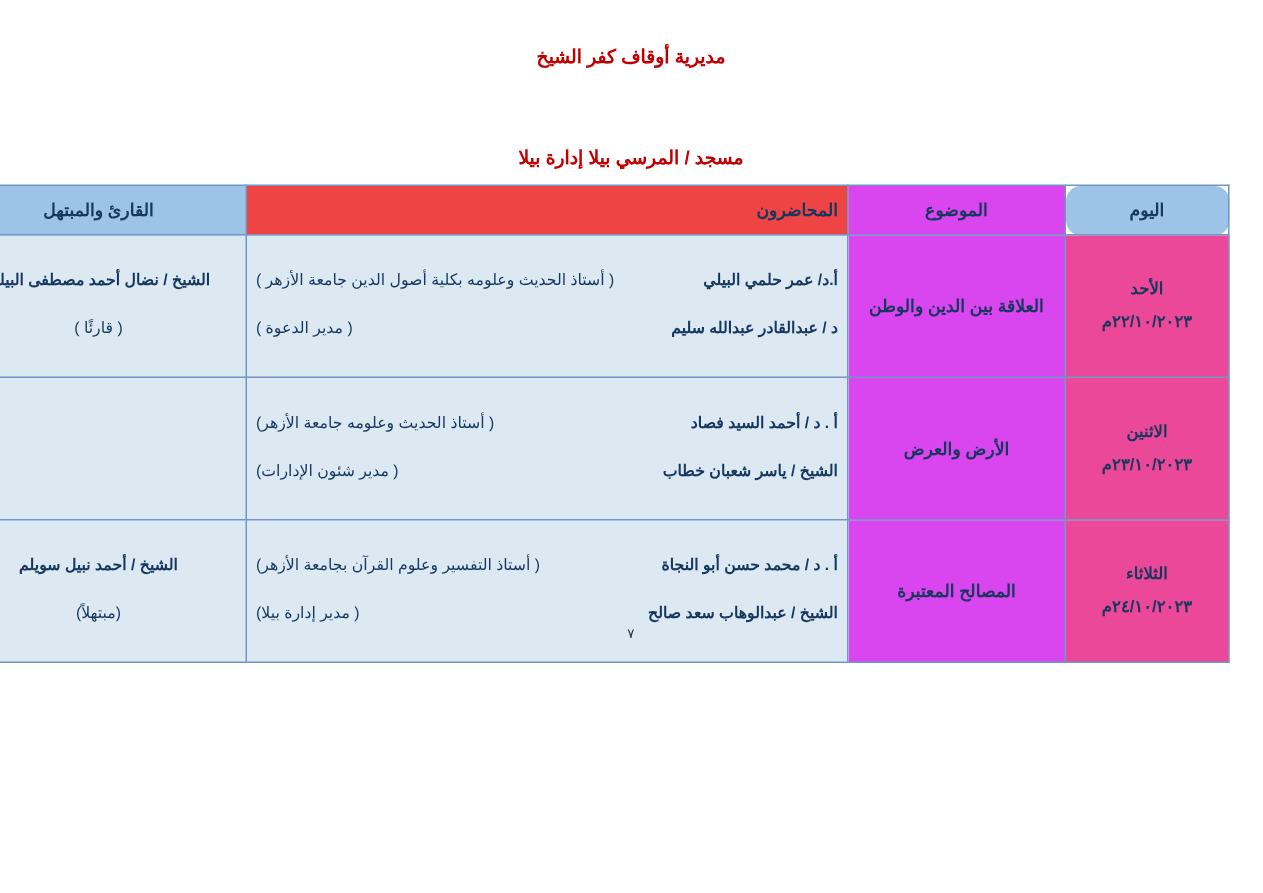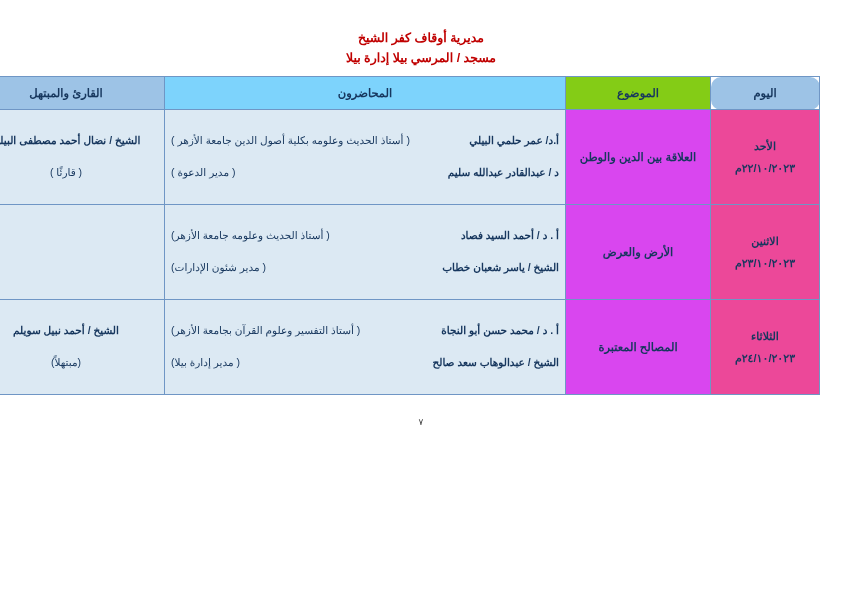--- a/index.html
+++ b/index.html
@@ -33,20 +33,21 @@
     line-height: 1.6;
     direction: rtl;
   }
   .doc-subtitle {
     font-size: 12.5px;
     font-weight: bold;
     color: #c00000;
     line-height: 1.6;
     direction: rtl;
     letter-spacing: 0.3px;
+    margin-top: 47px;
   }
   table.schedule {
     border-collapse: collapse;
     width: 800px;
     margin: 6px auto 0 auto;
     direction: rtl;
     table-layout: fixed;
   }
   table.schedule th, table.schedule td {
     border: 1px solid #6f96c5;
@@ -54,22 +55,22 @@
     padding: 4px 6px;
   }
   thead th {
     height: 24px;
     font-size: 11.5px;
     font-weight: bold;
     text-align: center;
     color: #17375e;
   }
   th.h-day      { background: #9dc3e6; width: 96px; border-radius: 10px; }
-  th.h-topic    { background: #84cc16; width: 132px; }
-  th.h-lect     { background: #7dd3fc; width: 388px; }
+  th.h-topic    { background: #d946ef; width: 132px; }
+  th.h-lect     { background: #ef4444; width: 388px; text-align: right; }
   th.h-reader   { background: #9dc3e6; width: 184px; }
 
   td.c-day {
     background: #ec4899;
     text-align: center;
     font-size: 11px;
     font-weight: bold;
     color: #17375e;
     line-height: 2.0;
   }

